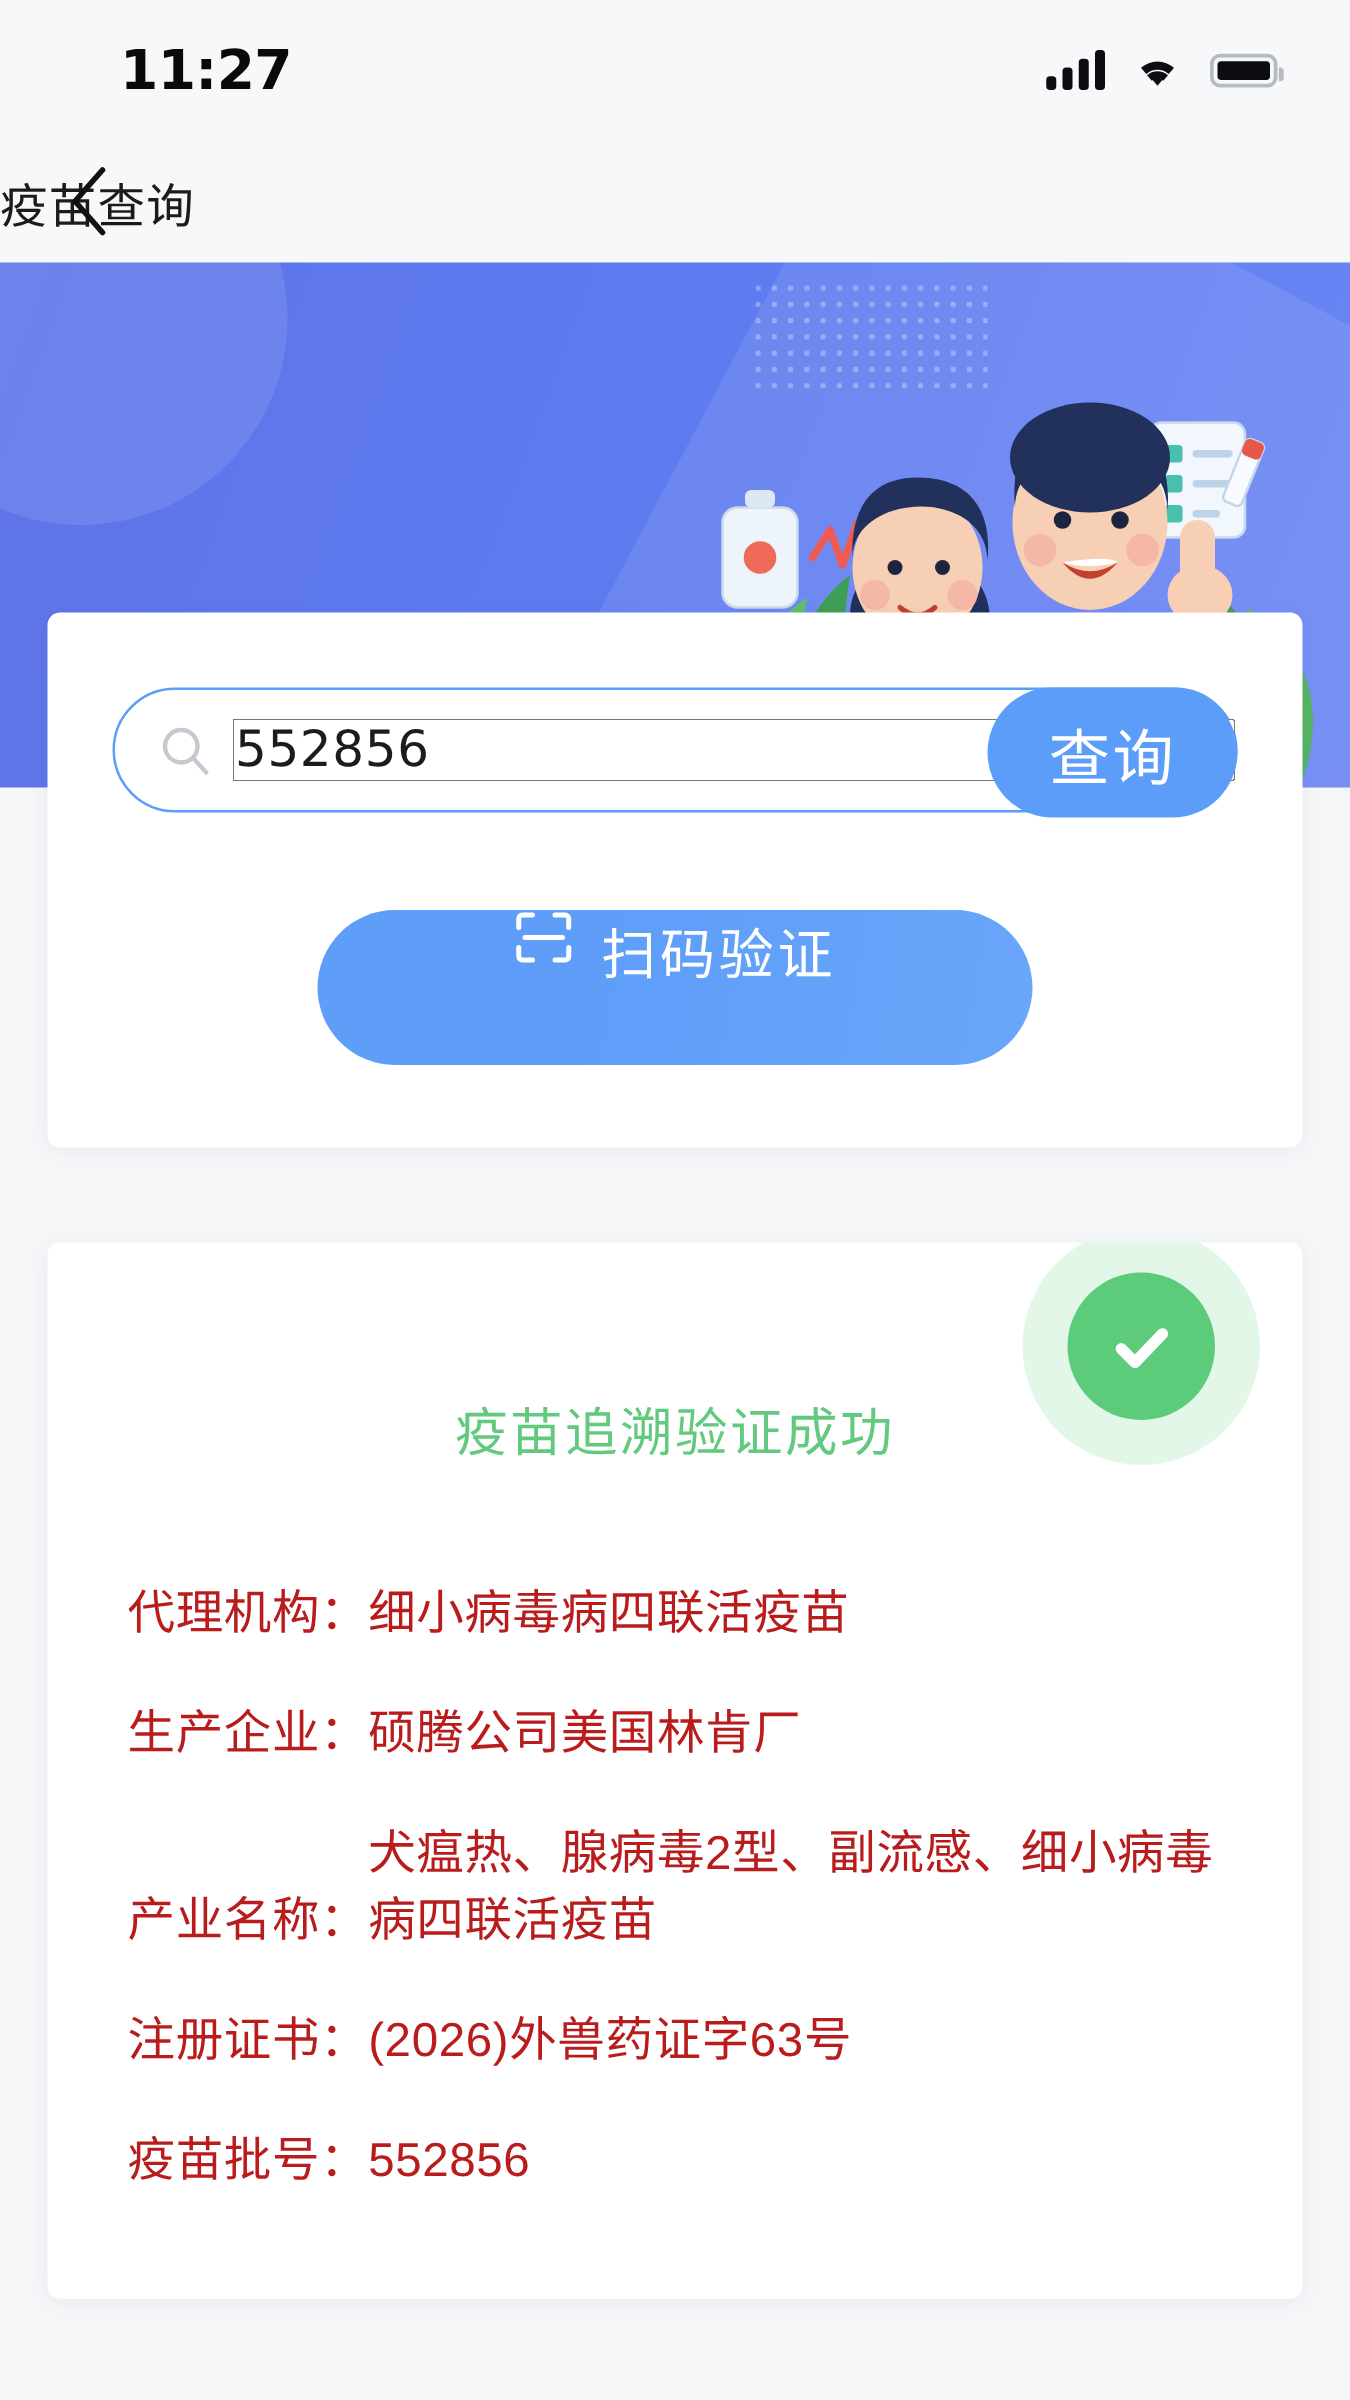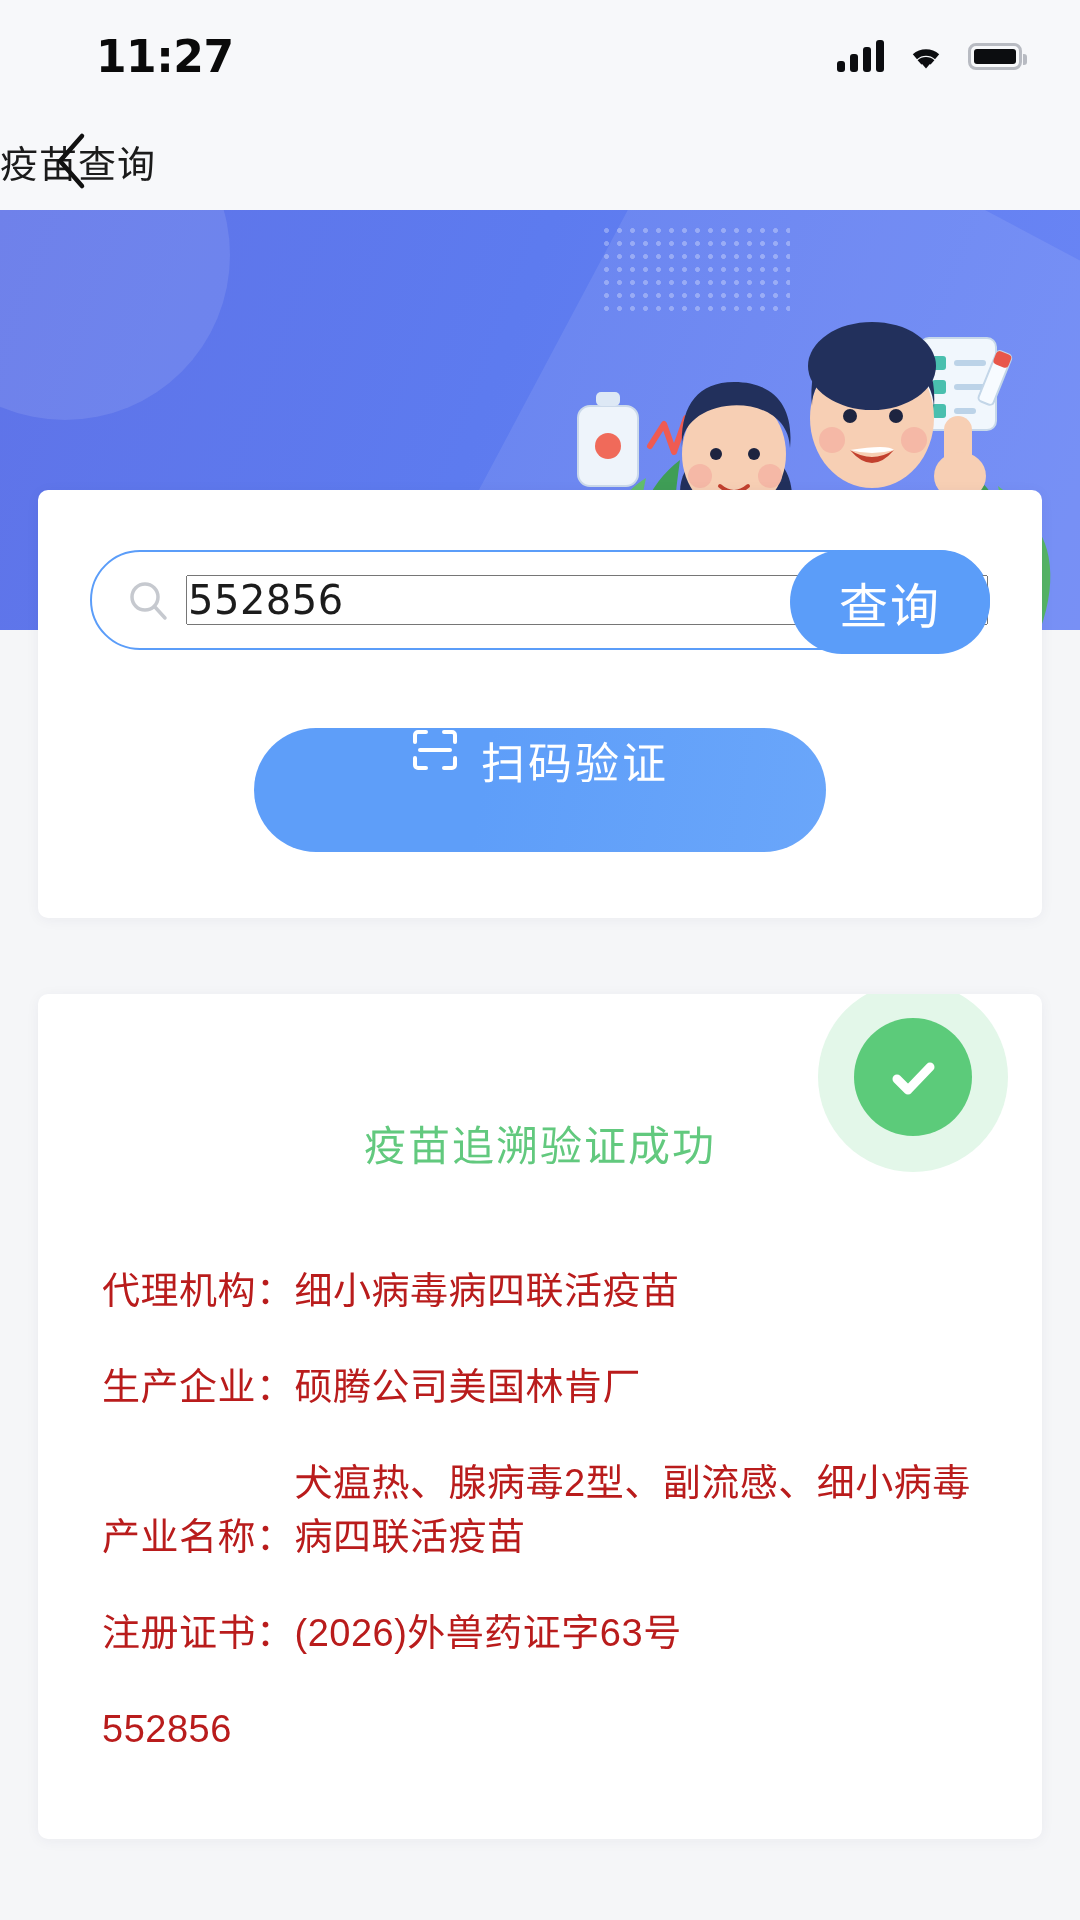--- a/index.html
+++ b/index.html
@@ -273,18 +273,19 @@
       </div>
       <div class="drow">
         <span class="dlabel">产业名称：</span>
         <span class="dvalue">犬瘟热、腺病毒2型、副流感、细小病毒病四联活疫苗</span>
       </div>
       <div class="drow">
         <span class="dlabel">注册证书：</span>
         <span class="dvalue">(2026)外兽药证字63号</span>
       </div>
       <div class="drow">
+        <span class="dlabel">疫苗批号：</span>
         <span class="dvalue">552856</span>
       </div>
     </div>
   </div>
 
 </div>
 
 </body></html>

